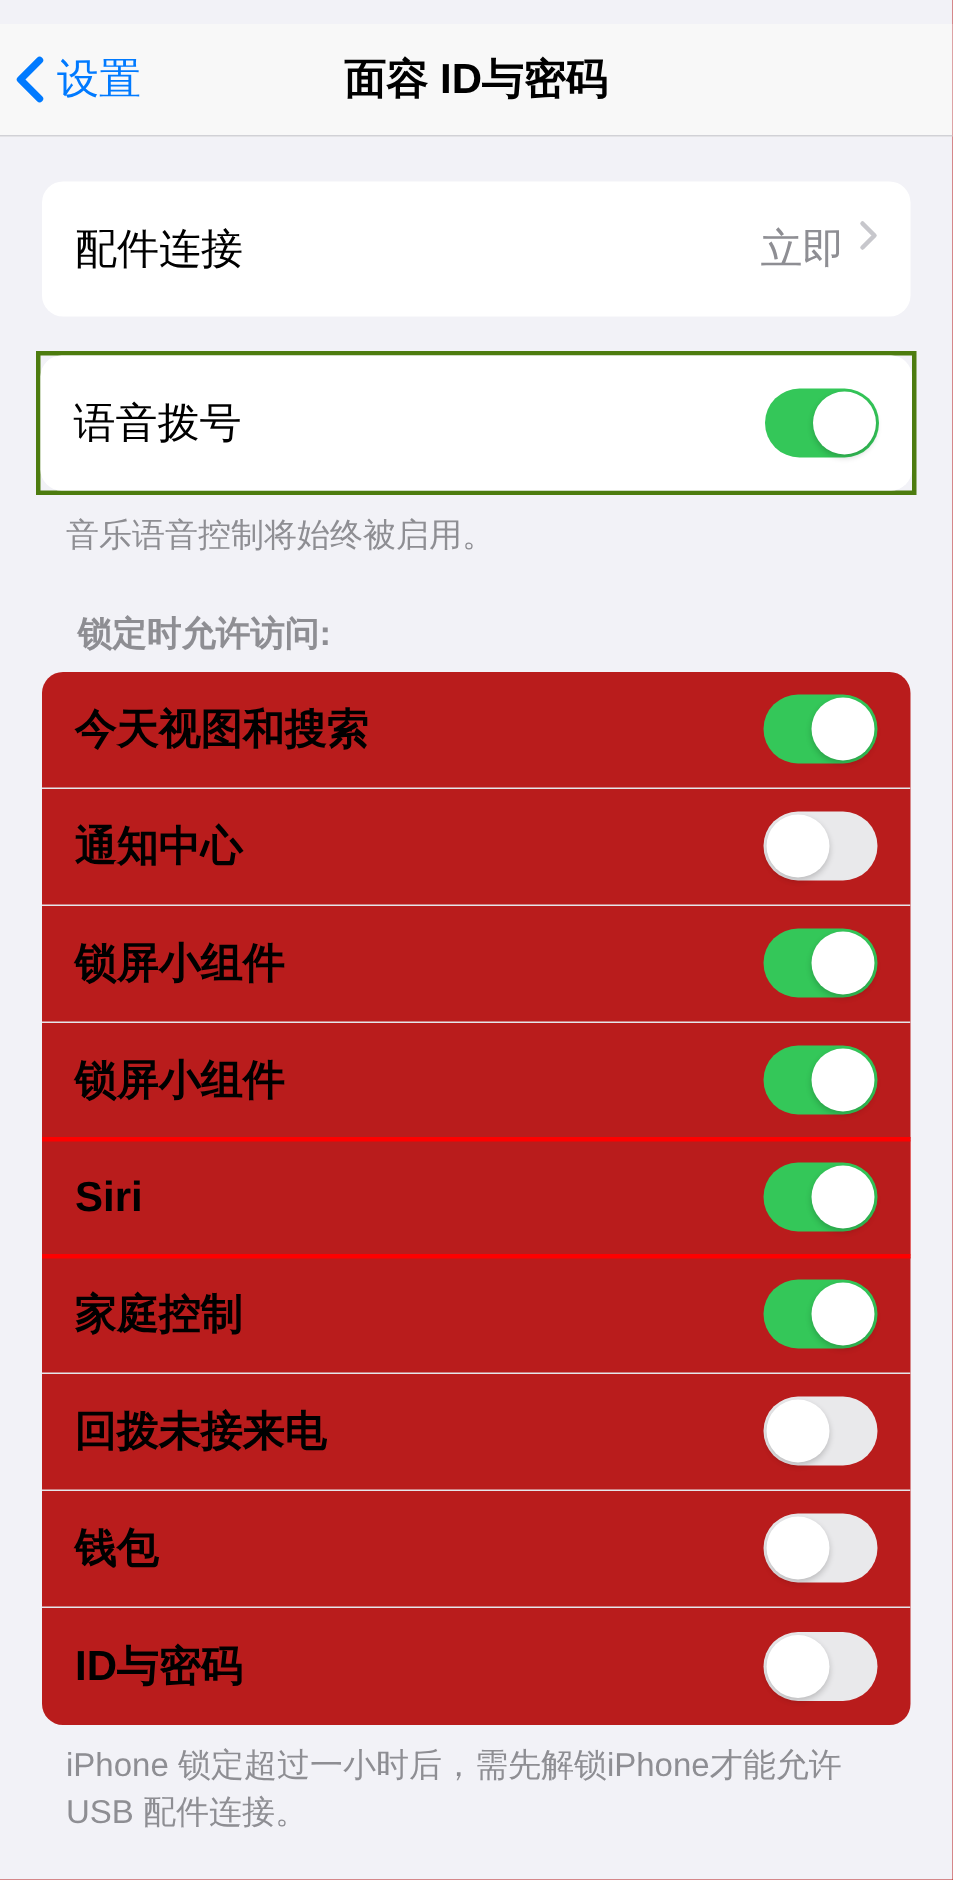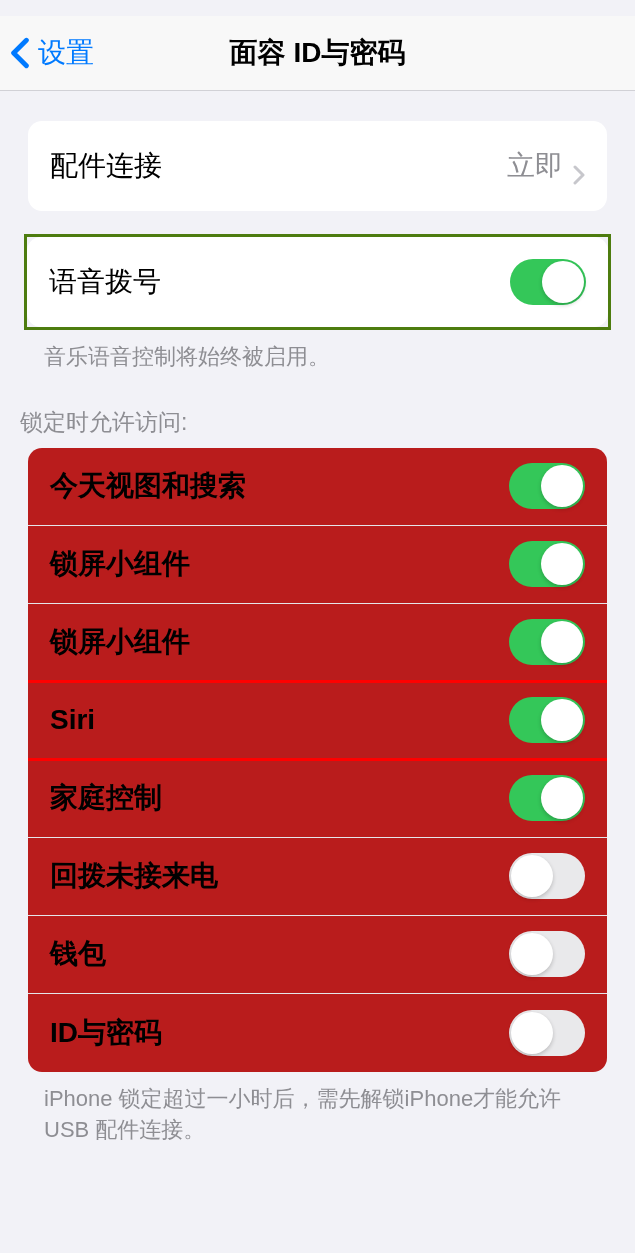--- a/index.html
+++ b/index.html
@@ -74,21 +74,21 @@
       font-size: 28px;
       color: #000;
     }
     .row-value {
       font-size: 28px;
       color: #8e8e93;
       margin-right: 10px;
     }
     .row-right {
       display: flex;
-      align-items: flex-end;
+      align-items: flex-start;
     }
     .chevron-right {
       width: 12px;
       height: 20px;
       fill: none;
       stroke: #c7c7cc;
       stroke-width: 3;
     }
     .toggle {
       width: 76px;
@@ -120,21 +120,22 @@
     }
     .footer-text {
       font-size: 22px;
       color: #8e8e93;
       padding: 12px 44px 0 44px;
       line-height: 1.4;
     }
     .section-header {
       font-size: 23px;
       color: #8e8e93;
-      padding: 34px 44px 10px 20px;
+      padding: 34px 44px 10px 52px;
+      font-weight: bold;
     }
     .highlight-wrapper-1 {
       border: 3px solid #4d7c0f;
       margin: 23px 24px 0 24px;
       border-radius: 0;
     }
     .highlight-wrapper-1 .group {
       margin: 0 4px;
     }
     .highlight-row {
@@ -200,20 +201,26 @@
   <div class="section-header">锁定时允许访问:</div>
 
   <div class="group2">
     <div class="row">
       <span class="row-label">今天视图和搜索</span>
       <div class="toggle toggle-on">
           <div class="toggle-knob"></div>
         </div>
     </div>
     <div class="row">
+      <span class="row-label">通知中心</span>
+      <div class="toggle toggle-off">
+          <div class="toggle-knob"></div>
+        </div>
+    </div>
+    <div class="row">
       <span class="row-label">锁屏小组件</span>
       <div class="toggle toggle-on">
           <div class="toggle-knob"></div>
         </div>
     </div>
     <div class="row">
       <span class="row-label">锁屏小组件</span>
       <div class="toggle toggle-on">
           <div class="toggle-knob"></div>
         </div>

